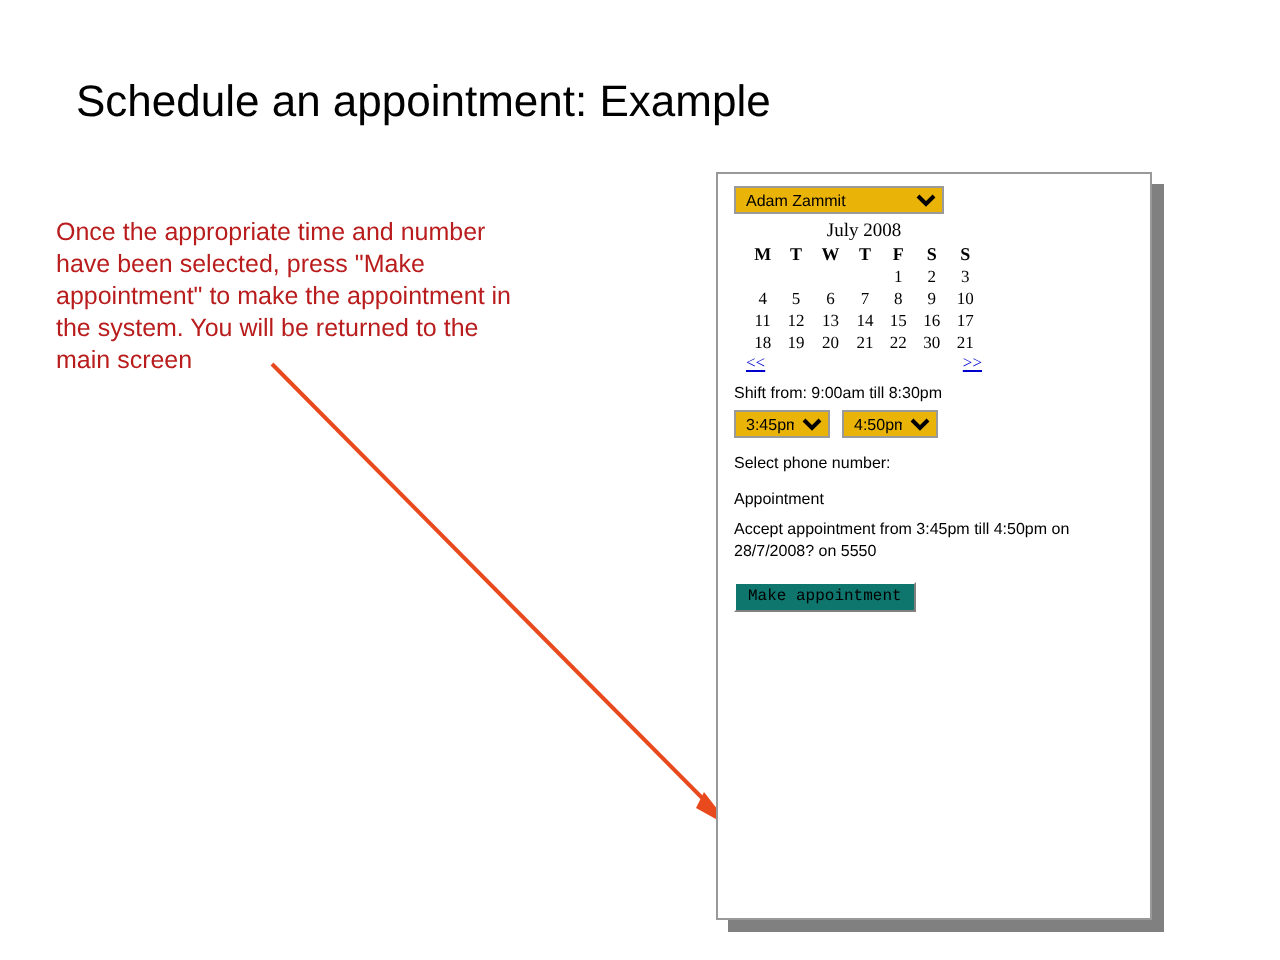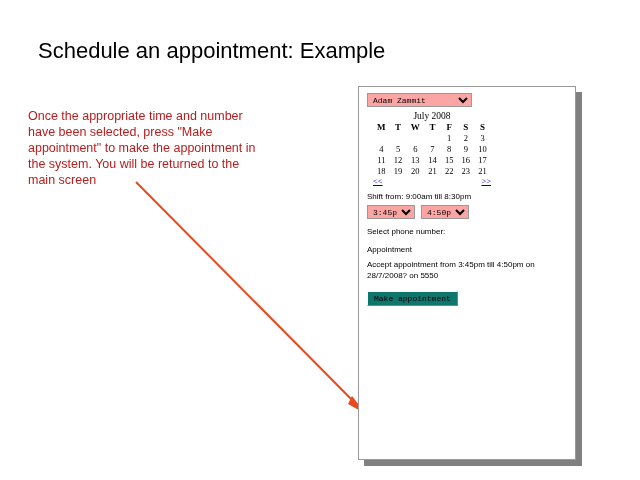--- a/index.html
+++ b/index.html
@@ -76,26 +76,26 @@
     font-family: "Liberation Sans", sans-serif;
   }
   .lbl {
     font-size: 8px;
     color: #000;
     margin: 0 0 3px 0;
   }
   .spacer-8 { height: 8px; }
 
   select.mini {
-    font-family: Liberation Mono, monospace;
+    font-family: Liberation Sans, sans-serif;
     font-size: 8px;
     height: 14px;
     padding: 0 1px;
     border: 1px solid #9a9a9a;
-    background: #fca5a5;
+    background: #eab308;
     color: #000;
     box-sizing: border-box;
   }
   .sel-respondent { width: 105px; }
   .sel-time { width: 48px; }
   .sel-phone { width: 112px; }
 
   
   .cal {
     width: 118px;
@@ -218,21 +218,21 @@
             <td>15</td>
             <td>16</td>
             <td>17</td>
           </tr>
           <tr>
             <td>18</td>
             <td>19</td>
             <td>20</td>
             <td>21</td>
             <td>22</td>
-            <td>23</td>
+            <td>30</td>
             <td>21</td>
           </tr>
         </tbody>
       </table>
 
       <div class="cal-nav">
         <a href="#">&lt;&lt;</a>
         <a href="#">&gt;&gt;</a>
       </div>
 

